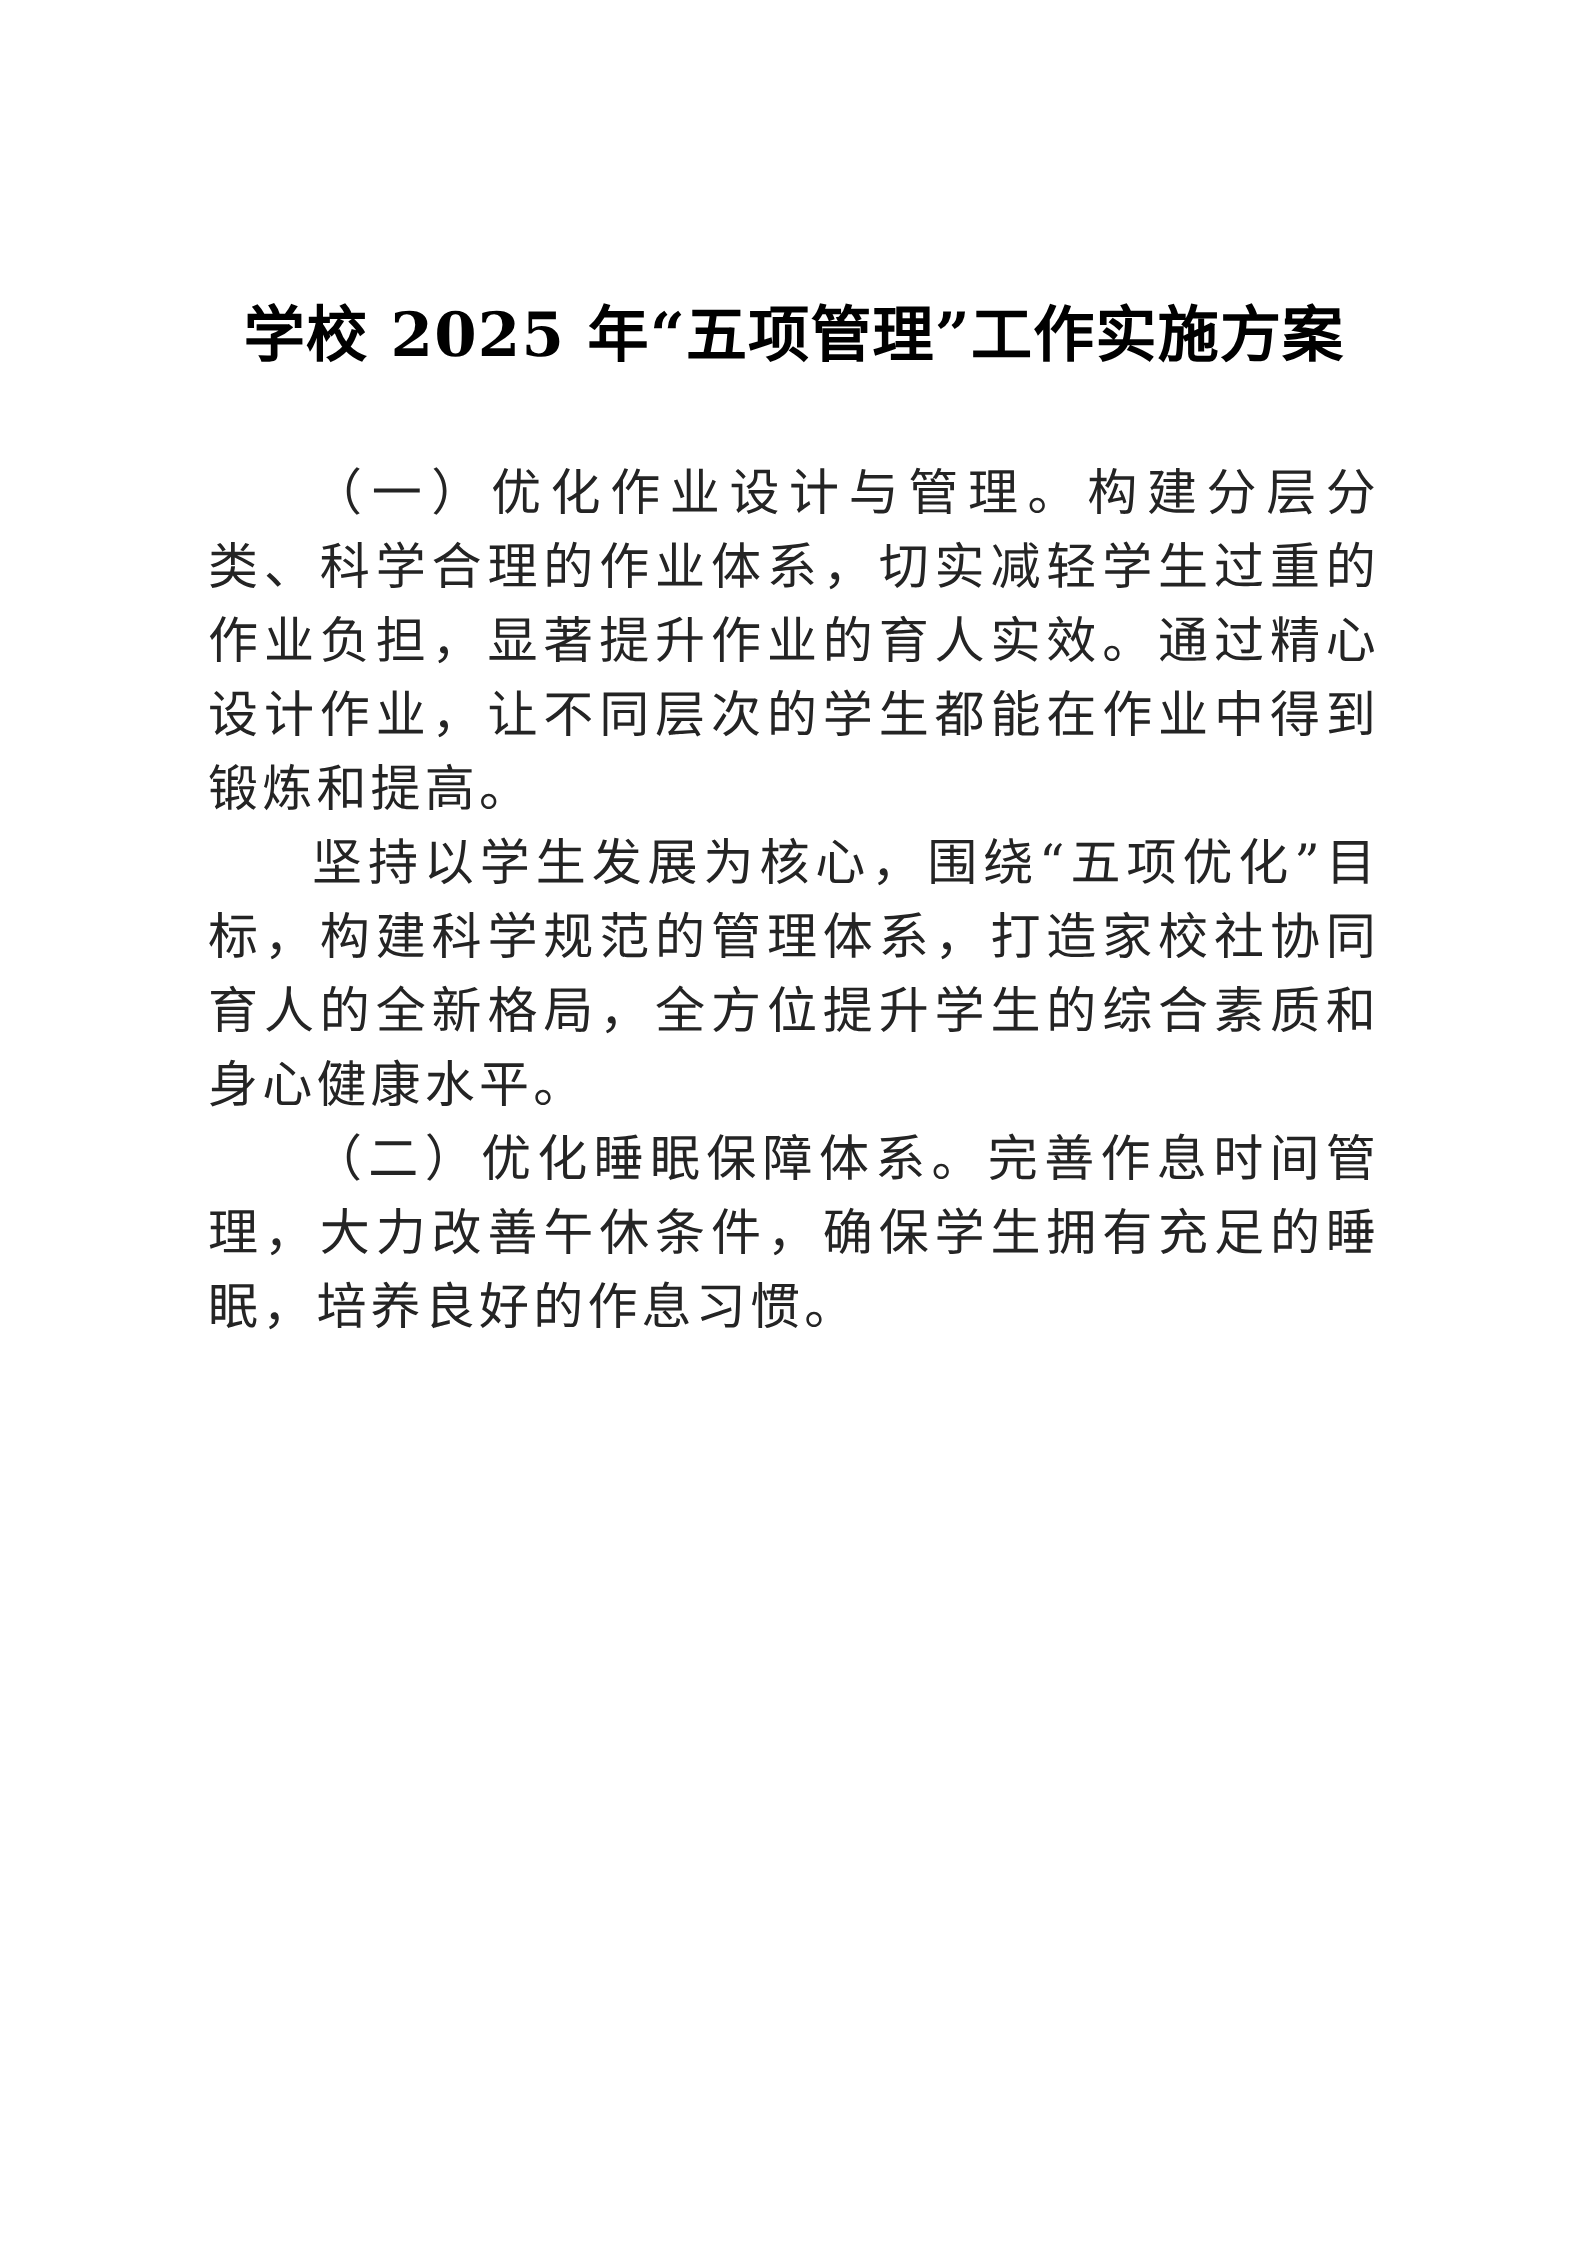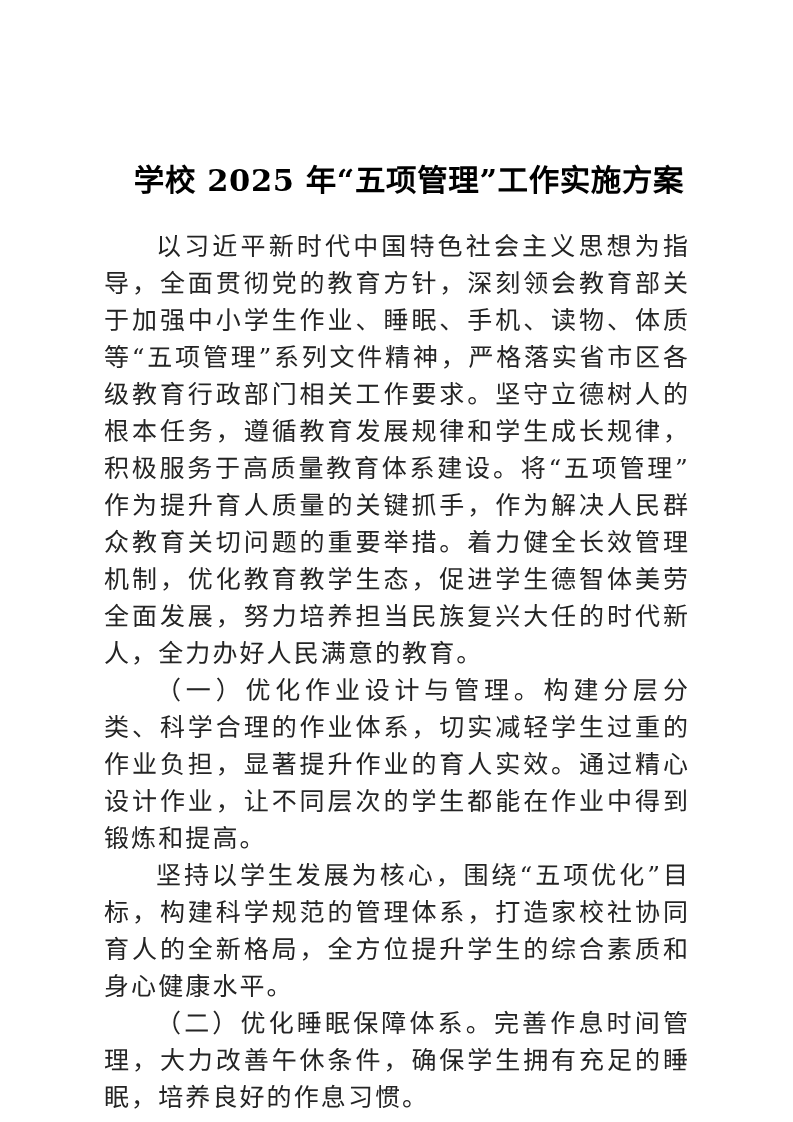--- a/index.html
+++ b/index.html
@@ -21,21 +21,21 @@
   
   .doc-body {
     position: absolute;
     left: 104px;
     top: 0;
     width: 586px;
   }
 
   
   .doc-title {
-    margin: 12px;
+    margin: 0;
     padding: 0;
     position: absolute;
     left: 0;
     top: 148px;
     width: 586px;
     text-align: center;
     font-family: "DejaVu Serif", "Liberation Serif", serif;
     font-weight: 700;
     font-size: 30.5px;
     line-height: 40px;
@@ -88,21 +88,20 @@
 </head>
 <body>
 
 <div class="page">
 
   <div class="doc-body">
 
     <h1 class="doc-title">学校 2025 年“五项管理”工作实施方案</h1>
 
     <div class="doc-flow" id="doc-flow">
-        <p class="para">以习近平新时代中国特色社会主义思想为指导，全面贯彻党的教育方针，深刻领会教育部关于加强中小学生作业、睡眠、手机、读物、体质等“五项管理”系列文件精神，严格落实省市区各级教育行政部门相关工作要求。坚守立德树人的根本任务，遵循教育发展规律和学生成长规律，积极服务于高质量教育体系建设。将“五项管理”作为提升育人质量的关键抓手，作为解决人民群众教育关切问题的重要举措。着力健全长效管理机制，优化教育教学生态，促进学生德智体美劳全面发展，努力培养担当民族复兴大任的时代新人，全力办好人民满意的教育。</p>
         <p class="para">（一）优化作业设计与管理。构建分层分类、科学合理的作业体系，切实减轻学生过重的作业负担，显著提升作业的育人实效。通过精心设计作业，让不同层次的学生都能在作业中得到锻炼和提高。</p>
         <p class="para">坚持以学生发展为核心，围绕“五项优化”目标，构建科学规范的管理体系，打造家校社协同育人的全新格局，全方位提升学生的综合素质和身心健康水平。</p>
         <p class="para">（二）优化睡眠保障体系。完善作息时间管理，大力改善午休条件，确保学生拥有充足的睡眠，培养良好的作息习惯。</p>
       </div>
 
   </div>
 
 </div>
 
 </body></html>

